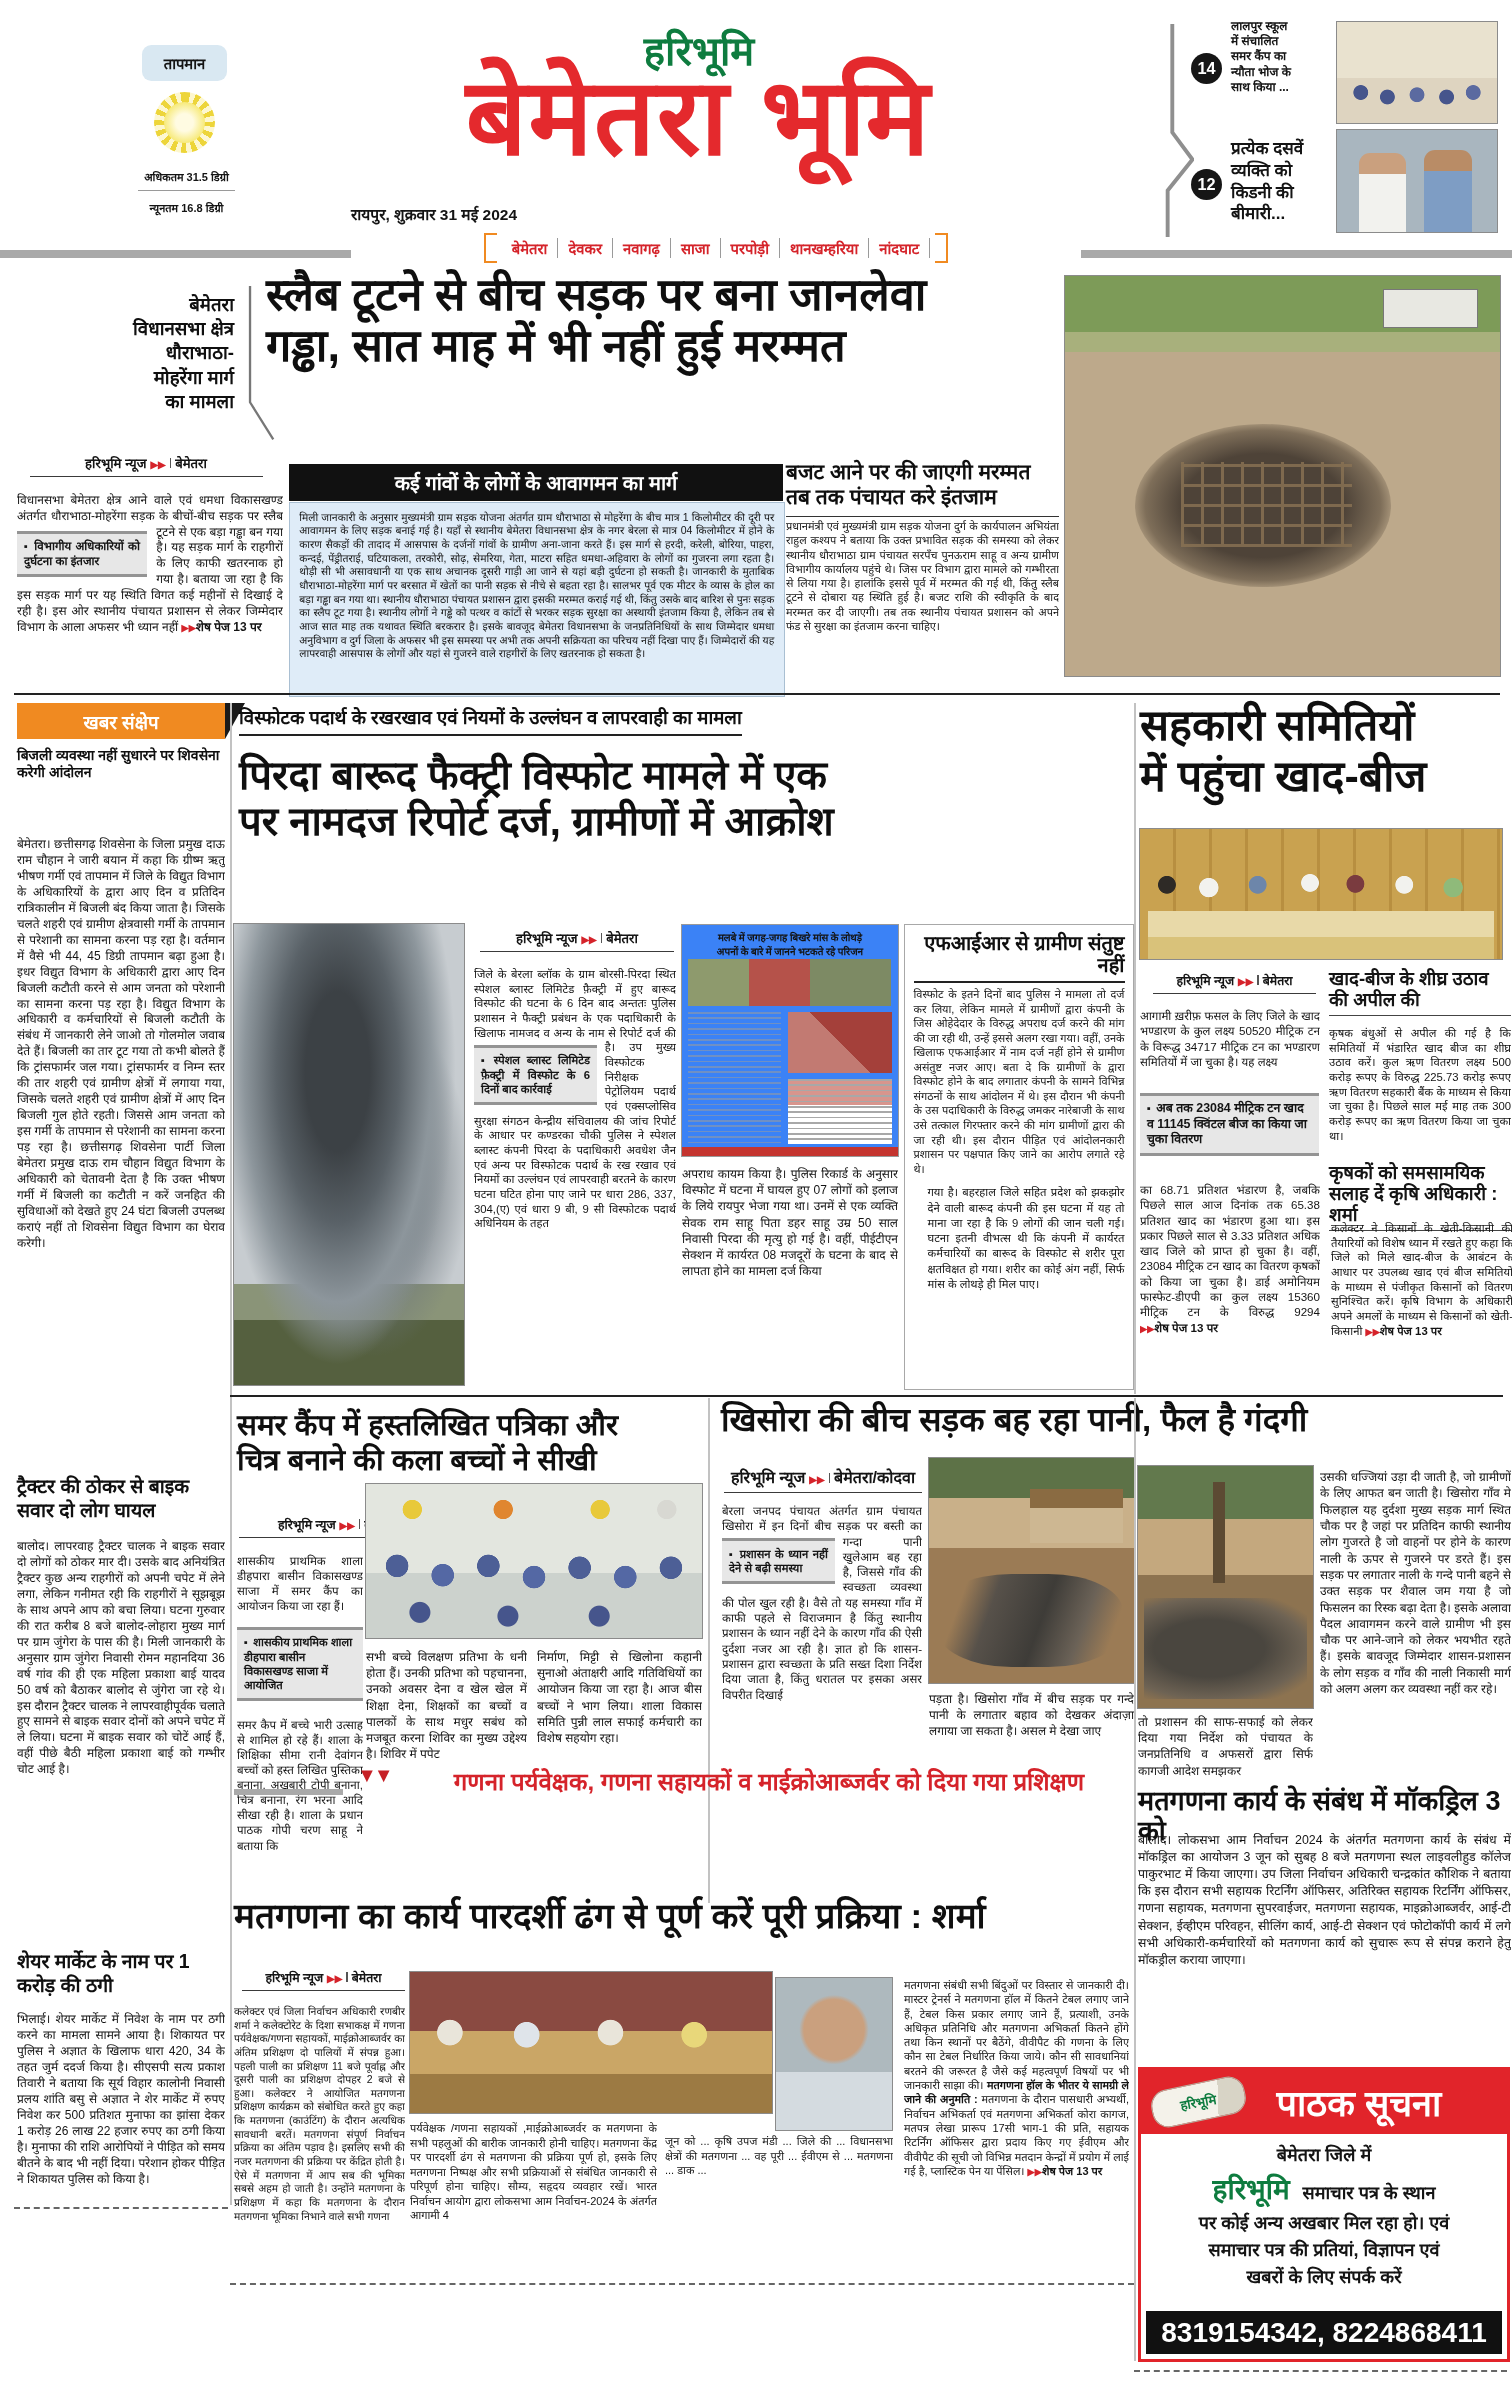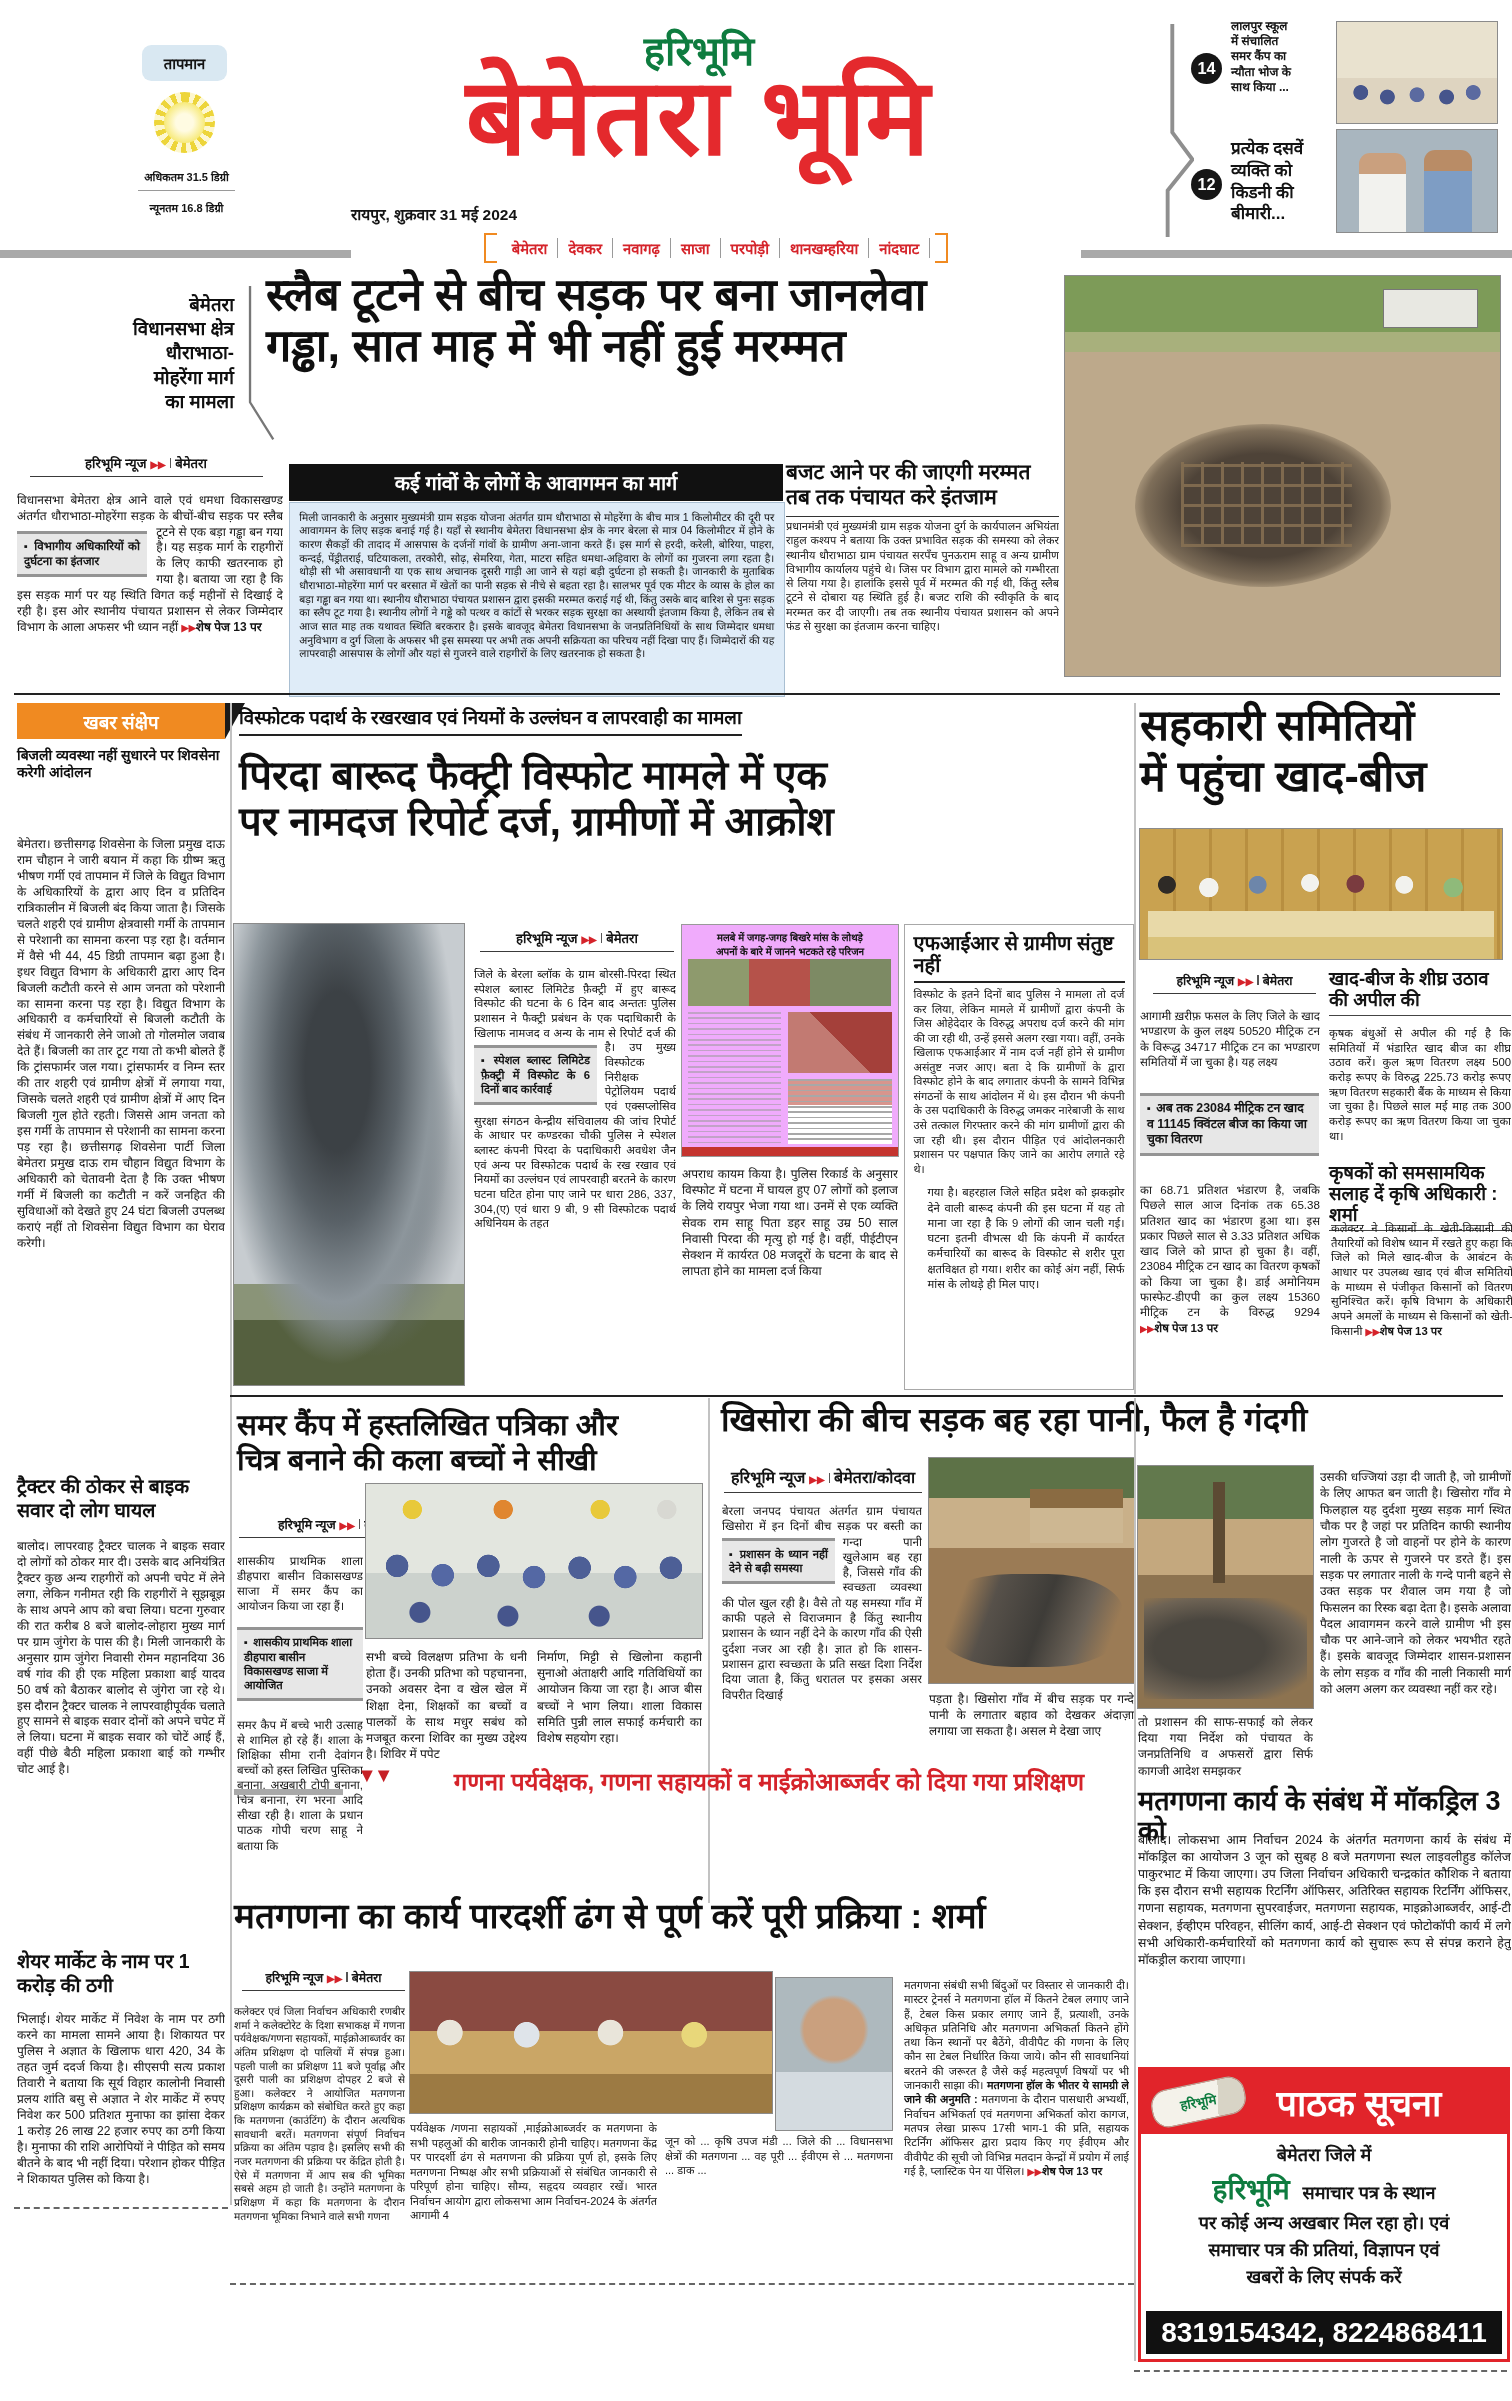--- a/index.html
+++ b/index.html
@@ -35,21 +35,21 @@
   .cities span:last-child{border-right:none;}
   .bracket{width:11px;height:26.4px;}
   .bracket.l{border-left:2.3px solid #f08a21;border-top:2.3px solid #f08a21;border-bottom:2.3px solid #f08a21;}
   .bracket.r{border-right:2.3px solid #f08a21;border-top:2.3px solid #f08a21;border-bottom:2.3px solid #f08a21;}
   .firbox{border:1.6px solid #a8a8a8;padding:7px 8.5px;}
   .subhead{font-weight:bold;font-size:18.6px;line-height:1.12;border-bottom:1.6px solid #444;padding-bottom:4.7px;}
   .noticebox{border:3.1px solid #e1242a;background:#fff;}
   .notice-head{background:#e1242a;color:#fff;font-weight:bold;text-align:center;}
   .notice-phone{background:#111;color:#fff;font-weight:bold;text-align:center;}
   .greenbrand{color:#0e7c3f;font-weight:bold;}
-  .kickerline{border-bottom:2.3px solid #222;}
+  .kickerline{border-bottom:2.3px solid #222;text-align:right;}
 </style>
 </head>
 <body>
 
 <div class="page">
 
   <div class="abs" style="left:0;top:0;width:1512px;height:268px;">
     <div class="abs" style="left:142px;top:45px;width:85px;height:36px;background:#d9e8f2;border-radius:9.3px;display:flex;align-items:center;justify-content:center;">
       <span class="b" style="font-size:14.8px;">तापमान</span>
     </div>
@@ -172,21 +172,21 @@
   <div class="abs photo" style="left:234px;top:924px;width:230px;height:461px;background:radial-gradient(ellipse at 45% 32%,#3c4145 0 18%,#596167 34%,#8d969c 52%,transparent 66%),radial-gradient(ellipse at 60% 55%,#6c757b 0 20%,transparent 50%),linear-gradient(#c7ccd0 0 78%,#8a9478 78% 86%,#55603f 86% 100%);"></div>
 
   <div class="abs just ovh" style="left:474px;top:967px;width:202px;height:419px;font-size:11.3px;line-height:1.3;">
     <span>जिले के बेरला ब्लॉक के ग्राम बोरसी-पिरदा स्थित स्पेशल ब्लास्ट लिमिटेड फ़ैक्ट्री में हुए बारूद विस्फोट की घटना के 6 दिन बाद अन्ततः पुलिस प्रशासन ने फैक्ट्री प्रबंधन के एक पदाधिकारी के खिलाफ नामजद व अन्य के नाम से रिपोर्ट दर्ज की है।</span>
     <div class="inset" style="float:left;width:109px;margin:4.7px 7.8px 3.1px 0;font-size:11.3px;">
       <span class="sq"></span><span>स्पेशल ब्लास्ट लिमिटेड फ़ैक्ट्री में विस्फोट के 6 दिनों बाद कार्रवाई</span>
     </div>
     <span>उप मुख्य विस्फोटक निरीक्षक पेट्रोलियम पदार्थ एवं एक्सप्लोसिव सुरक्षा संगठन केन्द्रीय संचिवालय की जांच रिपोर्ट के आधार पर कण्डरका चौकी पुलिस ने स्पेशल ब्लास्ट कंपनी पिरदा के पदाधिकारी अवधेश जैन एवं अन्य पर विस्फोटक पदार्थ के रख रखाव एवं नियमों का उल्लंघन एवं लापरवाही बरतने के कारण घटना घटित होना पाए जाने पर धारा 286, 337, 304,(ए) एवं धारा 9 बी, 9 सी विस्फोटक पदार्थ अधिनियम के तहत</span>
   </div>
 
-  <div class="abs photo" style="left:682px;top:925px;width:216px;height:231px;background:#f0abfc;outline:1.6px solid #999;">
+  <div class="abs photo" style="left:682px;top:925px;width:216px;height:231px;background:#3b82f6;outline:1.6px solid #999;font-family:Liberation Serif, serif;">
     <div class="b" style="font-size:10px;text-align:center;margin-top:4.7px;">मलबे में जगह-जगह बिखरे मांस के लोथड़े</div>
     <div class="b" style="font-size:10px;text-align:center;">अपनों के बारे में जानने भटकते रहे परिजन</div>
     <div class="abs" style="left:6.2px;top:34px;width:203px;height:47px;background:linear-gradient(90deg,#8e9a6d 0 30%,#b5524a 30% 60%,#7d8a64 60% 100%);"></div>
     <div class="abs" style="left:6.2px;top:87px;width:93px;height:132px;background:repeating-linear-gradient(#9b9b9b 0 1.6px,transparent 1.6px 5.4px);opacity:.55;"></div>
     <div class="abs" style="left:106px;top:87px;width:104px;height:61px;background:linear-gradient(45deg,#c27a72 0 50%,#a4403a 50% 100%);"></div>
     <div class="abs" style="left:106px;top:154px;width:104px;height:65px;background:repeating-linear-gradient(#a8a8a8 0 1.6px,transparent 1.6px 5.4px),linear-gradient(#d8958d 0 40%,#fff 40% 100%);"></div>
     <div class="abs" style="left:0;bottom:0;width:100%;height:9.3px;background:#c4342f;"></div>
   </div>
   <div class="abs just ovh" style="left:682px;top:1166px;width:216px;height:222px;font-size:12px;line-height:1.35;">अपराध कायम किया है। पुलिस रिकार्ड के अनुसार विस्फोट में घटना में घायल हुए 07 लोगों को इलाज के लिये रायपुर भेजा गया था। उनमें से एक व्यक्ति सेवक राम साहू पिता डहर साहू उम्र 50 साल निवासी पिरदा की मृत्यु हो गई है। वहीं, पीईटीएन सेक्शन में कार्यरत 08 मजदूरों के घटना के बाद से लापता होने का मामला दर्ज किया</div>
 

